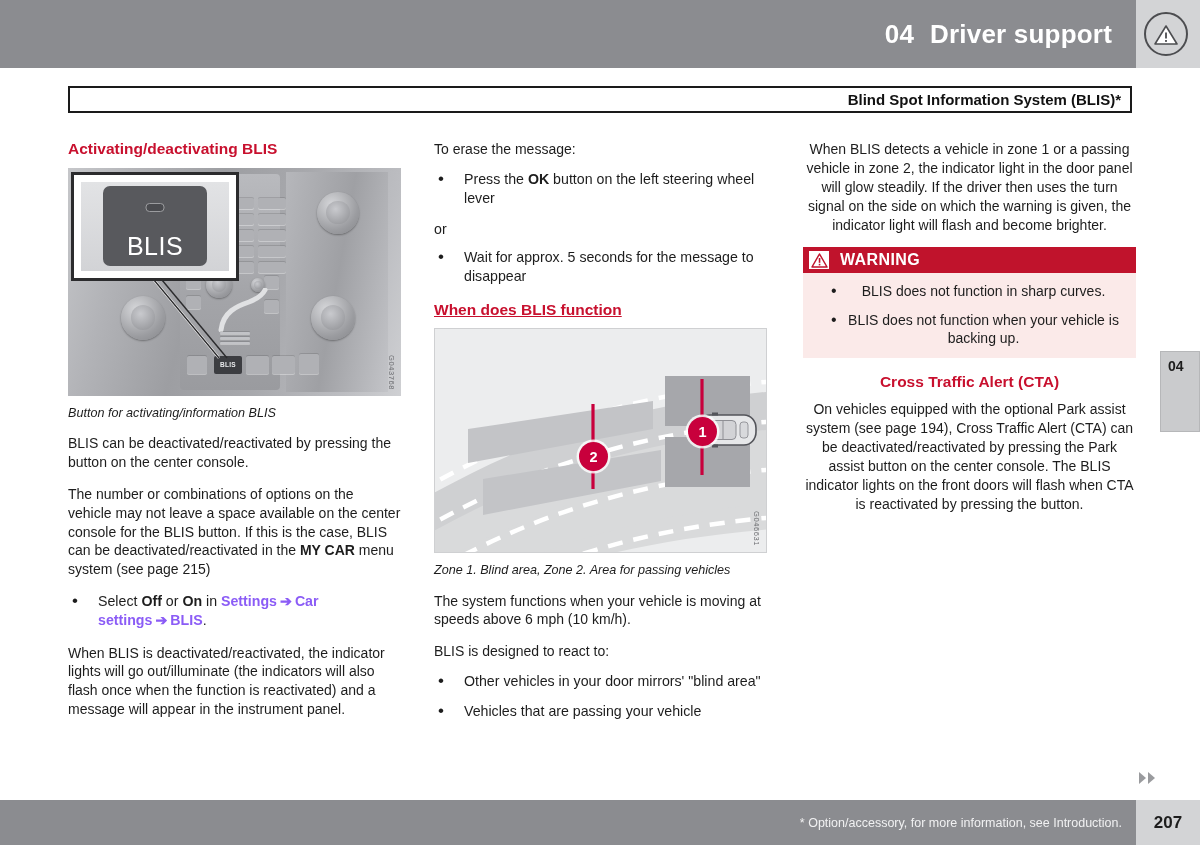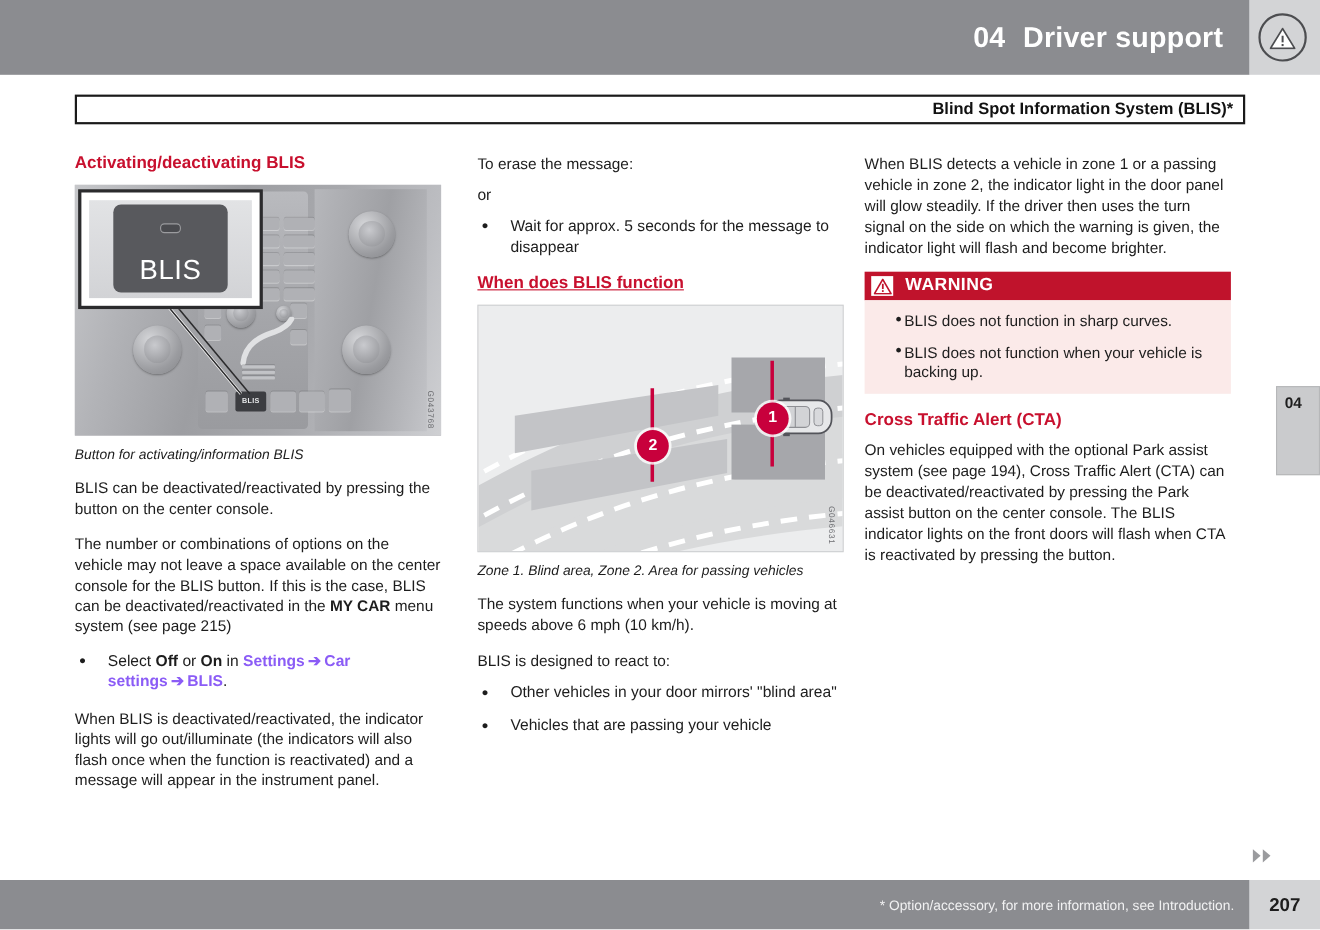--- a/index.html
+++ b/index.html
@@ -40,21 +40,21 @@
     border: 2px solid #1a1a1a; background: #ffffff;
     display: flex; align-items: center; justify-content: flex-end;
     padding-right: 9px;
   }
   .title-box-text { font-size: 15px; font-weight: bold; color: #111; }
 
   
   .col { position: absolute; top: 140px; width: 333px; }
   .col-1 { left: 68px; }
   .col-2 { left: 434px; }
-  .col-3 { left: 786px; }
+  .col-3 { left: 803px; text-align: center; }
 
   h2.sec-head {
     color: #c8102e; font-size: 15.5px; font-weight: bold;
     margin-bottom: 9px; line-height: 1.2;
   }
   h2.sec-head.tight { margin-top: 2px; text-decoration: underline; }
 
   p.body {
     font-size: 14px; line-height: 1.35; color: #1d1d1d;
     margin-bottom: 13px;
@@ -318,20 +318,23 @@
       <li><span>Select </span><span class="b">Off</span><span> or </span><span class="b">On</span><span> in </span><span class="grey-bold">Settings</span><span class="grey-bold" style="padding:0 3px;">➔</span><span class="grey-bold">Car settings</span><span class="grey-bold" style="padding:0 3px;">➔</span><span class="grey-bold">BLIS</span><span>.</span></li>
     </ul>
 
     <p class="body">When BLIS is deactivated/reactivated, the indicator lights will go out/illuminate (the indicators will also flash once when the function is reactivated) and a message will appear in the instrument panel.</p>
   </div>
 
   <div class="col col-2">
 
     <p class="body lead">To erase the message:</p>
 
+    <ul class="bul">
+      <li><span>Press the </span><span class="b">OK</span><span> button on the left steering wheel lever</span></li>
+    </ul>
 
     <div class="or-line">or</div>
 
     <ul class="bul">
       <li>Wait for approx. 5 seconds for the message to disappear</li>
     </ul>
 
     <h2 class="sec-head tight" style="margin-top:14px;">When does BLIS function</h2>
 
     <div class="fig">

